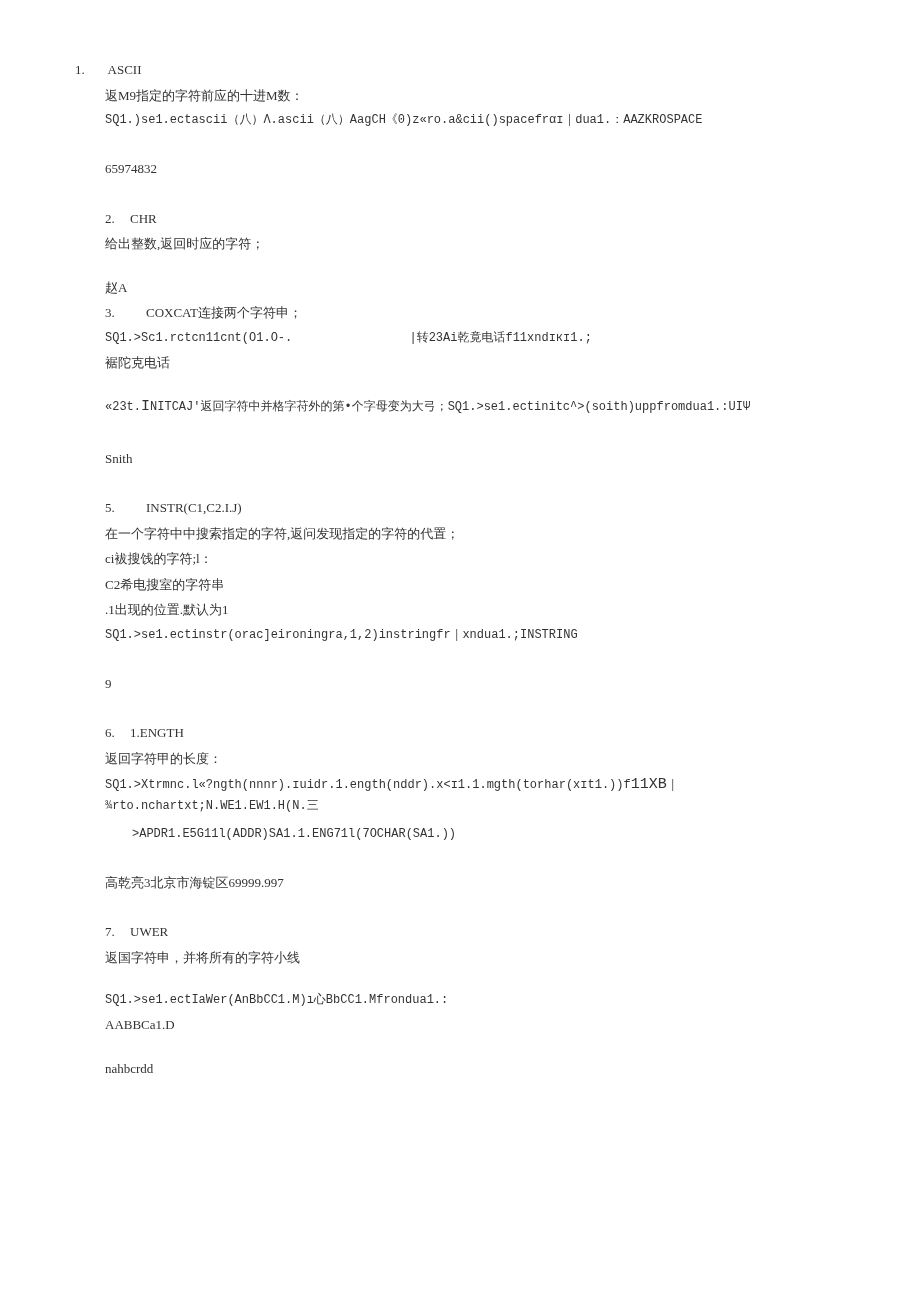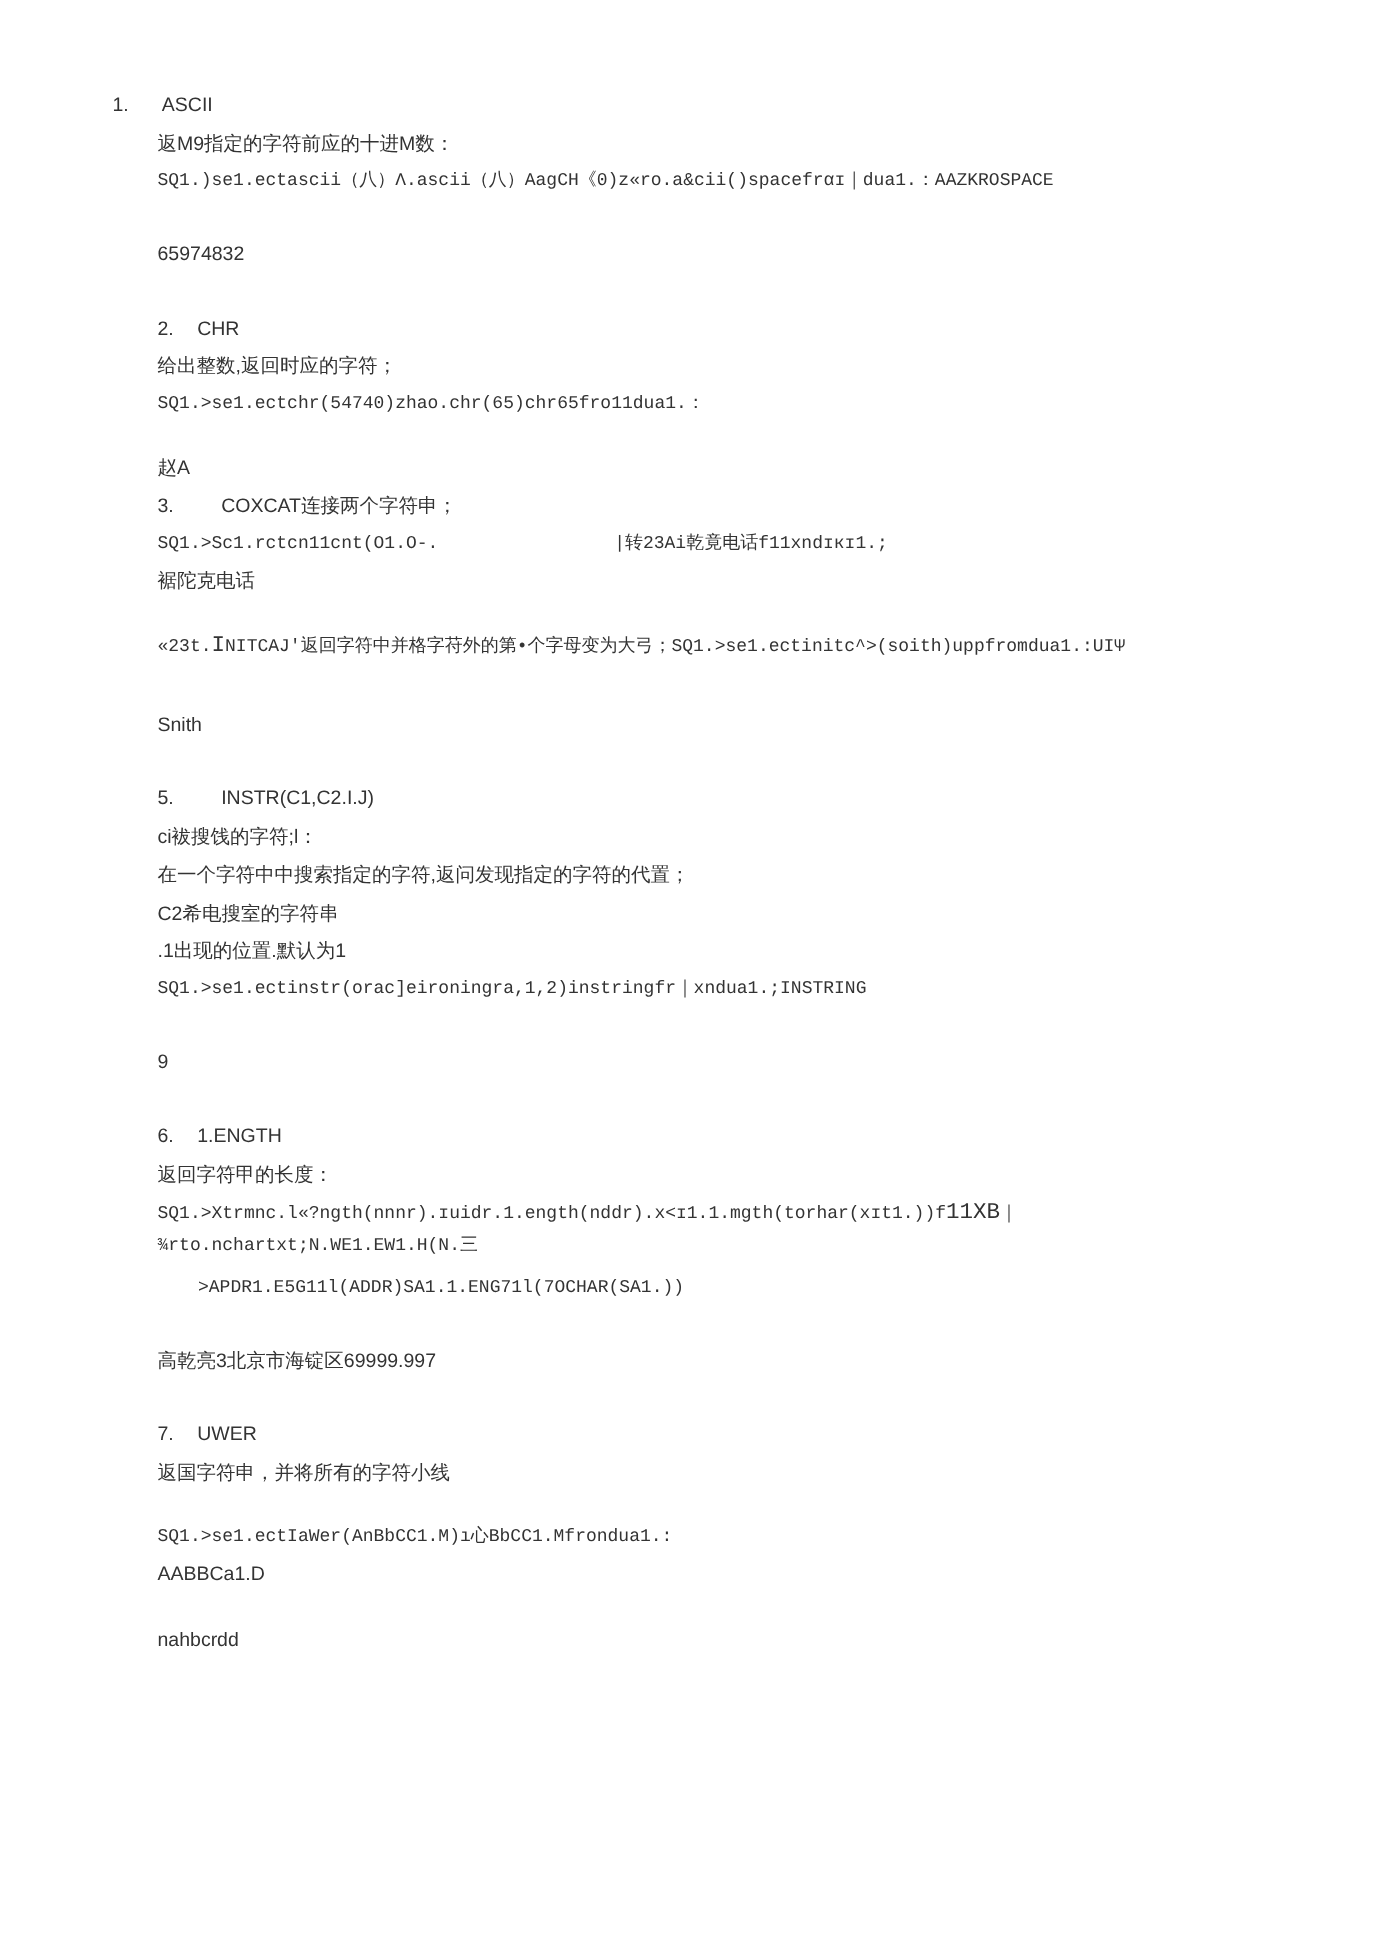--- a/index.html
+++ b/index.html
@@ -15,20 +15,21 @@
       color: #333333;
       font-size: 13px;
       line-height: 1.5;
     }
     .list-num {
       display: inline-block;
       width: 30px;
     }
     .line {
       margin-bottom: 6px;
+      font-family: Liberation Serif, serif;
     }
     .indent {
       margin-left: 30px;
     }
     .sql-line {
       font-size: 12px;
       margin-bottom: 6px;
       font-family: Liberation Mono, monospace;
     }
     .spacer-sm {
@@ -56,21 +57,20 @@
 </div>
 
 <div class="spacer-md"></div>
 
 <div class="indent">
   <div class="line">
     <span>2.</span>
     <span style="margin-left: 12px;">CHR</span>
   </div>
   <div class="line">给出整数,返回时应的字符；</div>
-  <div class="sql-line">SQ1.&gt;se1.ectchr(54740)zhao.chr(65)chr65fro11dua1.：</div>
   <div class="spacer-sm"></div>
   <div class="line">赵A</div>
 </div>
 
 <div class="indent">
   <div class="line">
     <span>3.</span>
     <span style="margin-left: 28px;">COXCAT连接两个字符申；</span>
   </div>
   <div class="sql-line">
@@ -90,22 +90,22 @@
   <div class="line">Snith</div>
 </div>
 
 <div class="spacer-md"></div>
 
 <div class="indent">
   <div class="line">
     <span>5.</span>
     <span style="margin-left: 28px;">INSTR(C1,C2.I.J)</span>
   </div>
+  <div class="line">在一个字符中中搜索指定的字符,返问发现指定的字符的代置；</div>
   <div class="line">ci袚搜饯的字符;l：</div>
-  <div class="line">在一个字符中中搜索指定的字符,返问发现指定的字符的代置；</div>
   <div class="line">C2希电搜室的字符串</div>
   <div class="line">.1出现的位置.默认为1</div>
   <div class="sql-line">SQ1.&gt;se1.ectinstr(orac]eironingra,1,2)instringfr｜xndua1.;INSTRING</div>
   <div class="spacer-md"></div>
   <div class="line">9</div>
 </div>
 
 <div class="spacer-md"></div>
 
 <div class="indent">

